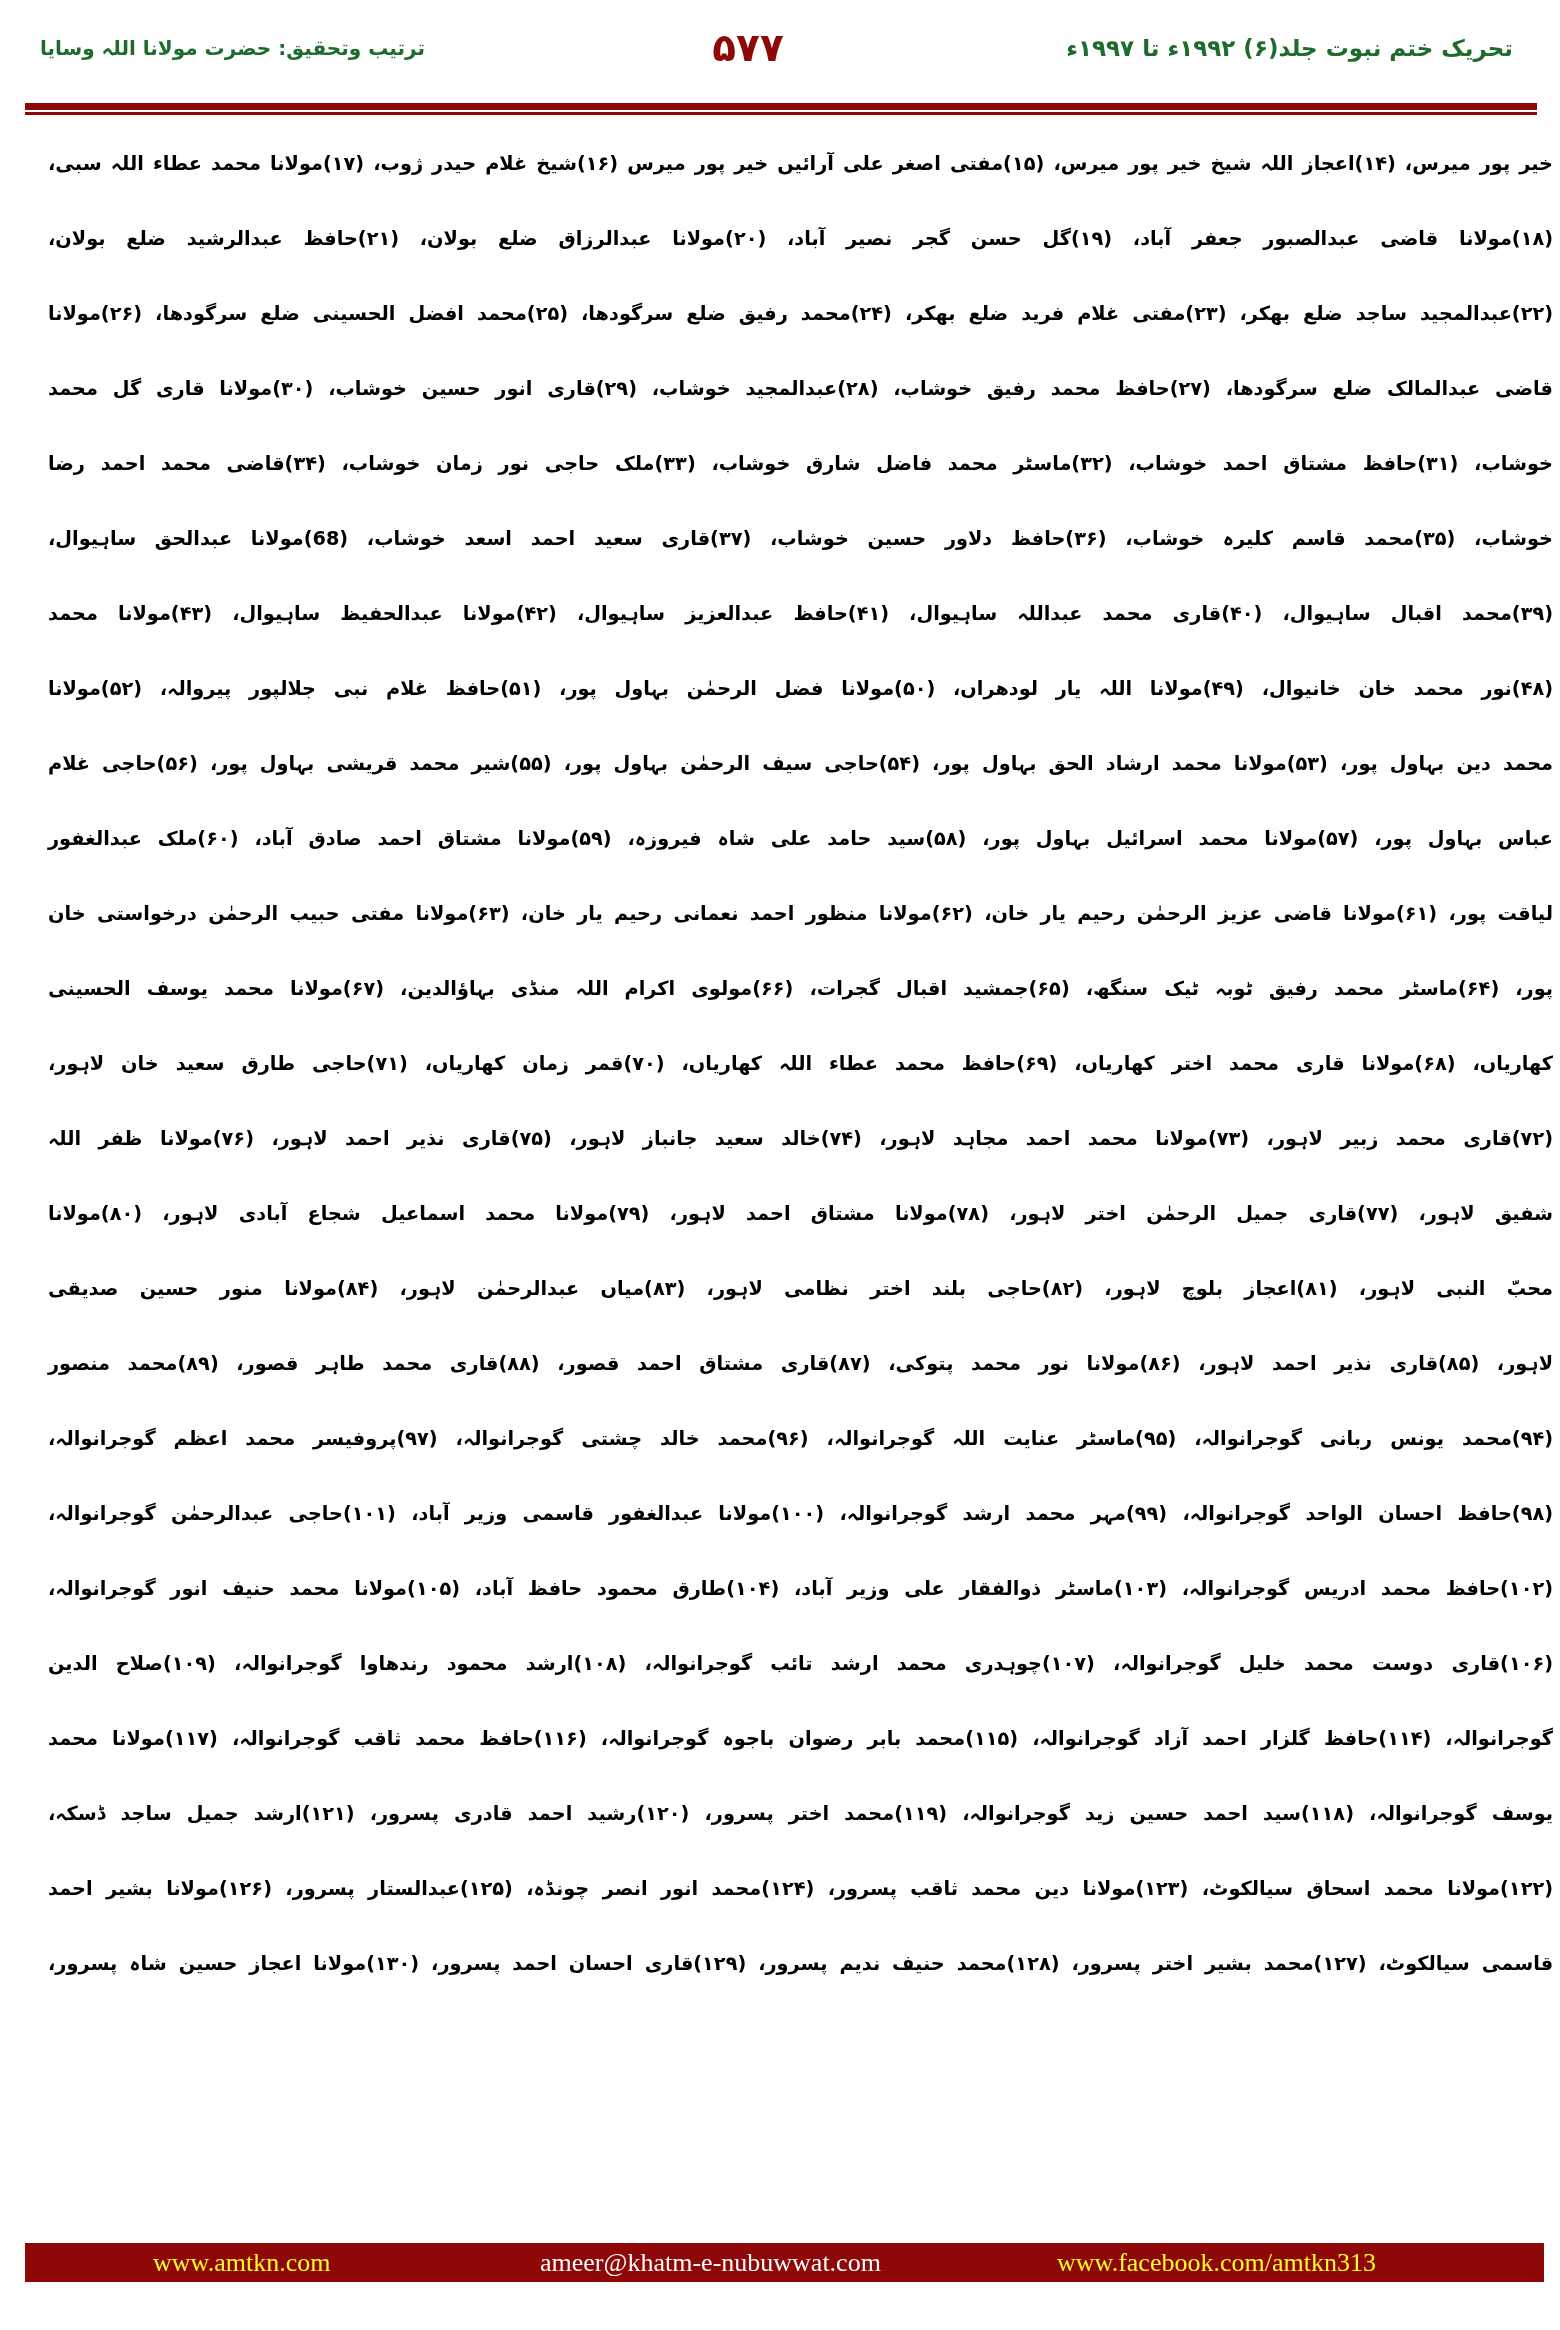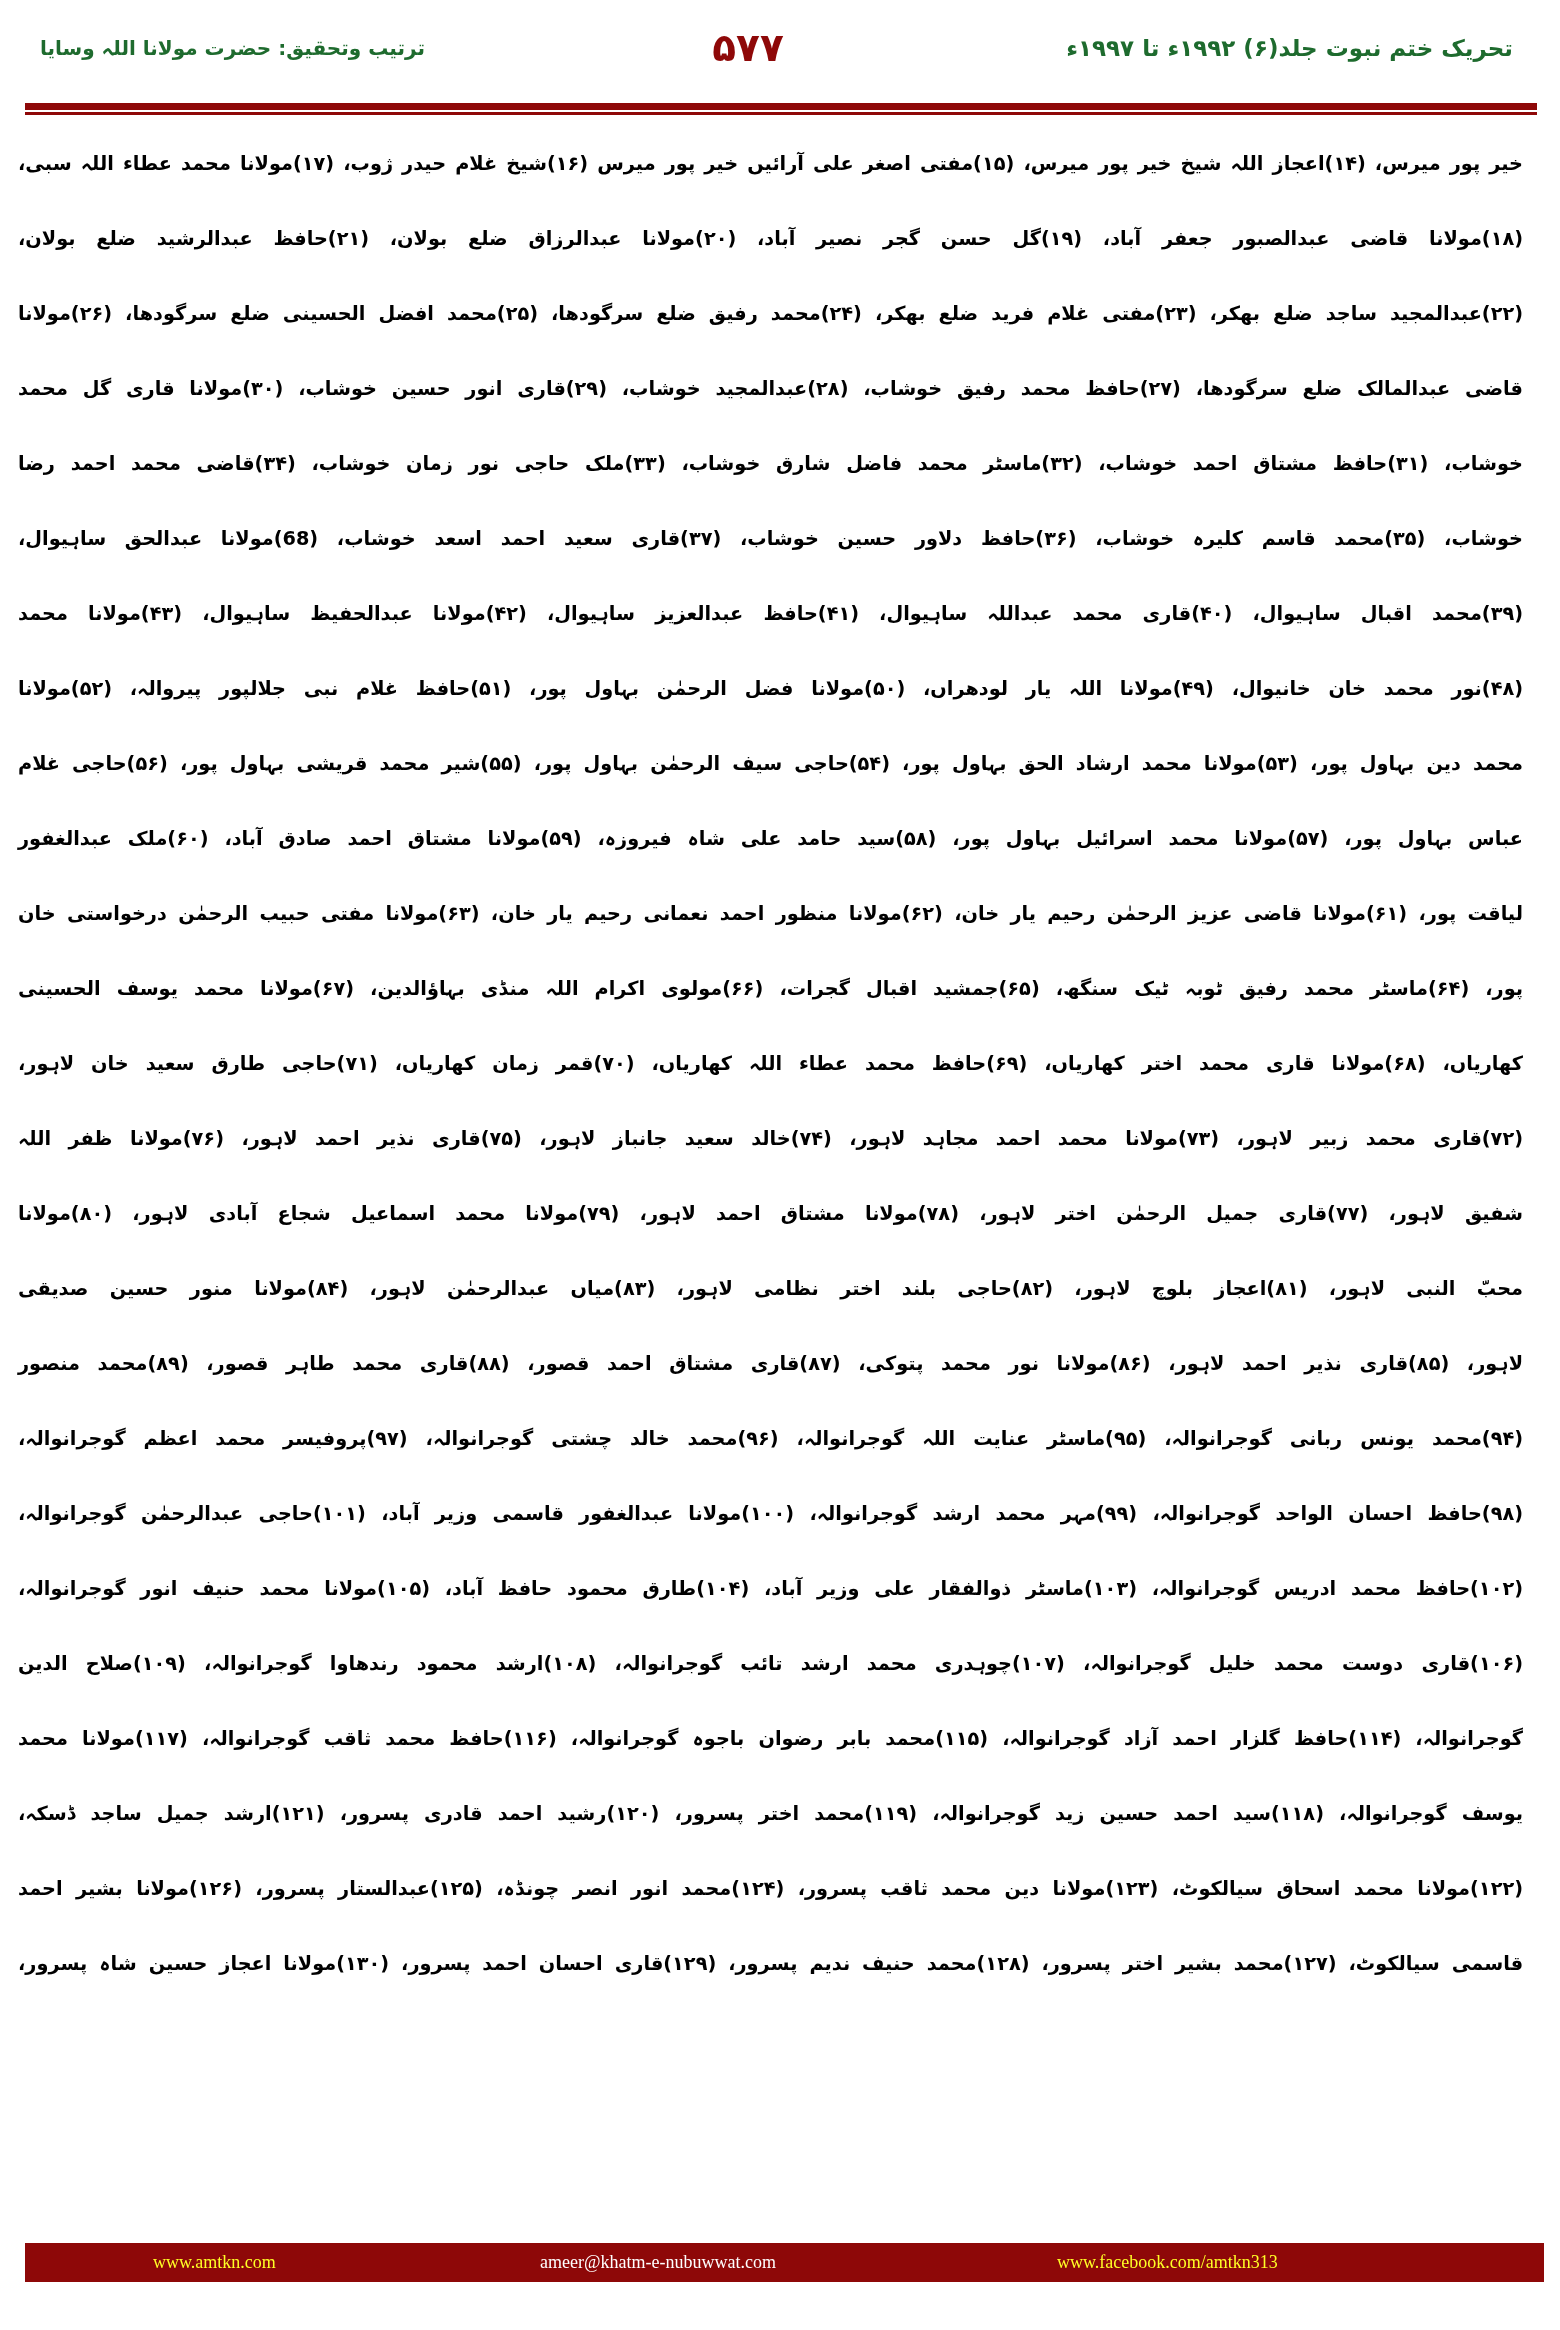--- a/index.html
+++ b/index.html
@@ -21,36 +21,36 @@
   }
   .hdr-right{right:47px;color:var(--title-green);font-size:23px;direction:rtl;}
   .hdr-left{left:40px;color:var(--title-green);font-size:20px;direction:rtl;}
   .hdr-center{left:0;width:1496px;text-align:center;color:var(--accent-red);font-size:39px;top:23.5px;}
 
   .rule-thick{position:absolute;left:25px;width:1512px;top:103px;height:6.7px;background:var(--accent-red);}
   .rule-thin{position:absolute;left:25px;width:1512px;top:112px;height:2.5px;background:var(--accent-red);}
 
   
   .body-text{
-    position:absolute;top:126px;left:18px;width:1505px;
+    position:absolute;top:126px;left:48px;width:1505px;
     direction:rtl;color:var(--text-color);
     font-family:"DejaVu Sans",sans-serif;font-weight:bold;
     font-size:34px;line-height:75px;
   }
   .body-text .line{
     height:75px;line-height:75px;overflow:visible;
     white-space:nowrap;text-align:justify;text-align-last:justify;
   }
   .body-text.fitted .line{white-space:normal;}
 
   
   .footer-bar{position:absolute;left:25px;top:2243px;width:1519px;height:39px;background:var(--accent-red);}
   .footer-bar a{
     position:absolute;top:0;height:39px;line-height:39px;white-space:nowrap;
-    font-family:"Liberation Serif",serif;font-size:18px;text-decoration:none;cursor:pointer;
+    font-family:"Liberation Serif",serif;font-size:26px;text-decoration:none;cursor:pointer;
   }
   .f-web{left:128px;color:var(--footer-link);}
   .f-email{left:515px;color:var(--footer-email);}
   .f-fb{left:1032px;color:var(--footer-link);}
 </style>
 </head>
 <body>
 
 <div class="page">
 

